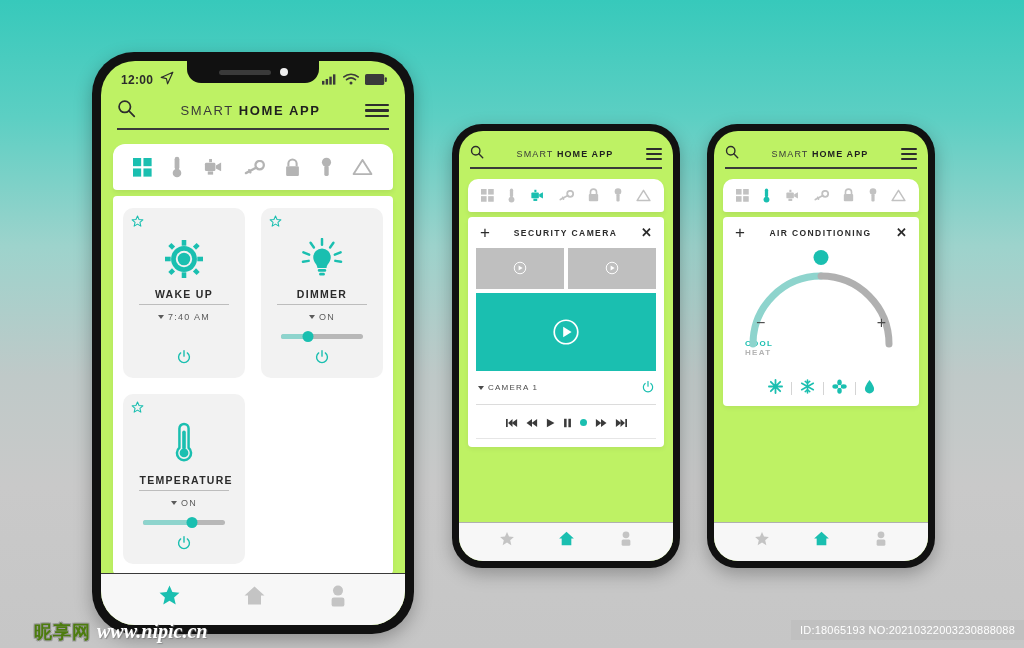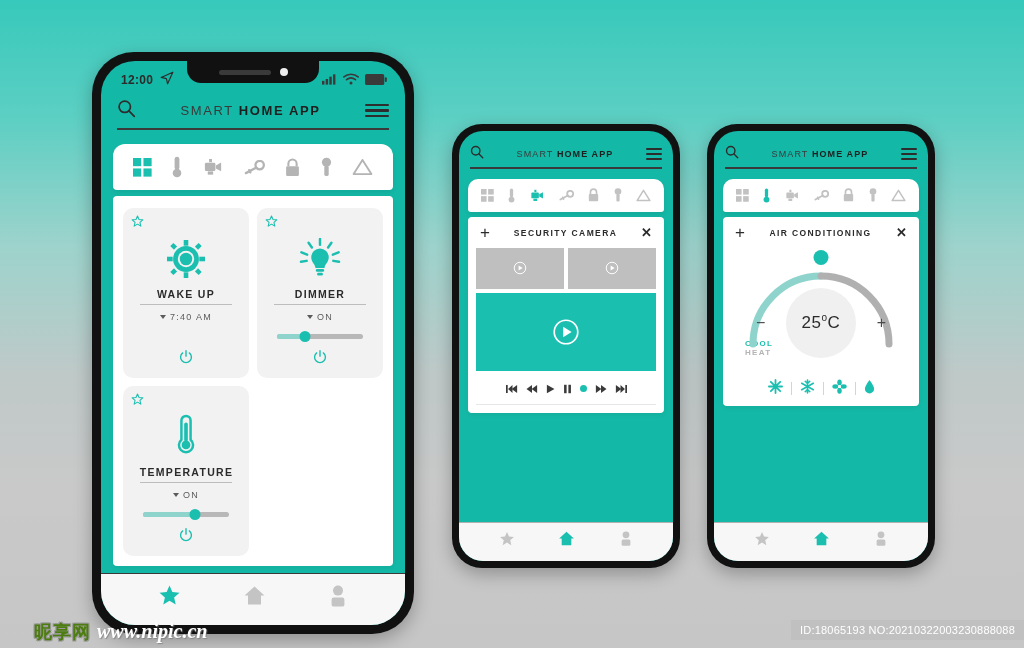--- a/index.html
+++ b/index.html
@@ -11,21 +11,21 @@
   }
 
   
   .phone {
     position: absolute;
     background: #111111;
     box-shadow: 0 6px 18px rgba(0,0,0,0.28);
   }
   .screen {
     position: absolute;
-    background: #14b8a6;
+    background: #bef264;
     overflow: hidden;
   }
 
   
   #phone1 { left: 92px; top: 52px; width: 322px; height: 582px; border-radius: 42px; }
   #phone1 .screen { left: 9px; top: 9px; width: 304px; height: 564px; border-radius: 34px; }
 
   
   #phone2 { left: 452px; top: 124px; width: 228px; height: 444px; border-radius: 30px; }
   #phone2 .screen { left: 7px; top: 7px; width: 214px; height: 430px; border-radius: 24px; }
@@ -88,21 +88,21 @@
   .content {
     background: #ffffff;
     margin: 6px 12px 0 12px;
     border-radius: 4px;
     padding: 12px 10px 10px 10px;
     box-shadow: 0 2px 5px rgba(0,0,0,0.06);
   }
   .content.sm { margin: 5px 9px 0 9px; padding: 9px 8px 8px 8px; }
 
   
-  .tiles { display: grid; grid-template-columns: 1fr 1fr; gap: 8px; }
+  .tiles { display: grid; grid-template-columns: 1fr 1fr; gap: 16px; }
   .tile {
     background: #f2f2f2; border-radius: 10px;
     padding: 8px 8px 10px 8px; position: relative;
     display: flex; flex-direction: column; align-items: center;
     min-height: 140px;
   }
   .tile-star { position: absolute; left: 8px; top: 6px; }
   .tile-icon { margin: 18px 0 10px 0; height: 44px; display: flex; align-items: flex-end; }
   .tile-name {
     font-size: 10.5px; font-weight: bold; letter-spacing: 1.3px;
@@ -553,20 +553,32 @@
         </div>
       </div>
 
       <div class="cam-main">
         <svg width="28" height="28" viewBox="0 0 30 30">
             <circle cx="15" cy="15" r="12.6" fill="none" stroke="#ffffff" stroke-width="1.8"></circle>
             <path d="M12 9.4 L21 15 L12 20.6 Z" fill="#ffffff"></path>
           </svg>
       </div>
 
+      <div class="cam-label-row">
+        <span class="cam-label">
+          <span class="caret" style="border-top-color:#4a4a4a"></span>
+          <span>CAMERA 1</span>
+        </span>
+        <span>
+          <svg width="12" height="12" viewBox="0 0 16 16">
+              <path d="M4.2 3.3 A6.2 6.2 0 1 0 11.8 3.3" fill="none" stroke="#1abfb0" stroke-width="1.6" stroke-linecap="round"></path>
+              <line x1="8" y1="0.8" x2="8" y2="7" stroke="#1abfb0" stroke-width="1.6" stroke-linecap="round"></line>
+            </svg>
+        </span>
+      </div>
 
       <div class="media-ctrls">
         <span class="mc">
           <svg width="12" height="10" viewBox="0 0 14 11">
               <rect x="0" y="0.8" width="2" height="9.4" fill="#3a3a3a"></rect>
               <path d="M13 0.8 L13 10.2 L6.6 5.5 Z" fill="#3a3a3a"></path>
               <path d="M7.6 0.8 L7.6 10.2 L2.4 5.5 Z" fill="#3a3a3a"></path>
             </svg>
         </span>
         <span class="mc">
@@ -701,23 +713,20 @@
         <span class="ph-close">✕</span>
       </div>
 
       <div class="ac-wrap">
         <div class="ac-dial">
           <svg width="152" height="104" viewBox="0 0 152 104" style="position:absolute;left:0;top:0">
             <path d="M8 96 A68 68 0 0 1 76 28" fill="none" stroke="#8ed4cd" stroke-width="7" stroke-linecap="round"></path>
             <path d="M76 28 A68 68 0 0 1 144 96" fill="none" stroke="#b0b0b0" stroke-width="7" stroke-linecap="round"></path>
           </svg>
           <div class="ac-knob"></div>
-          <div class="ac-center">
-            <span class="ac-temp"><span>25</span><sup>o</sup><span>C</span></span>
-          </div>
           <span class="ac-minus">−</span>
           <span class="ac-plus">+</span>
         </div>
         <div class="ac-modes-row">
           <span class="ac-cool">COOL</span>
           <span class="ac-heat">HEAT</span>
         </div>
         <div class="ac-icons">
           <span>
             <svg width="15" height="15" viewBox="0 0 16 16">

